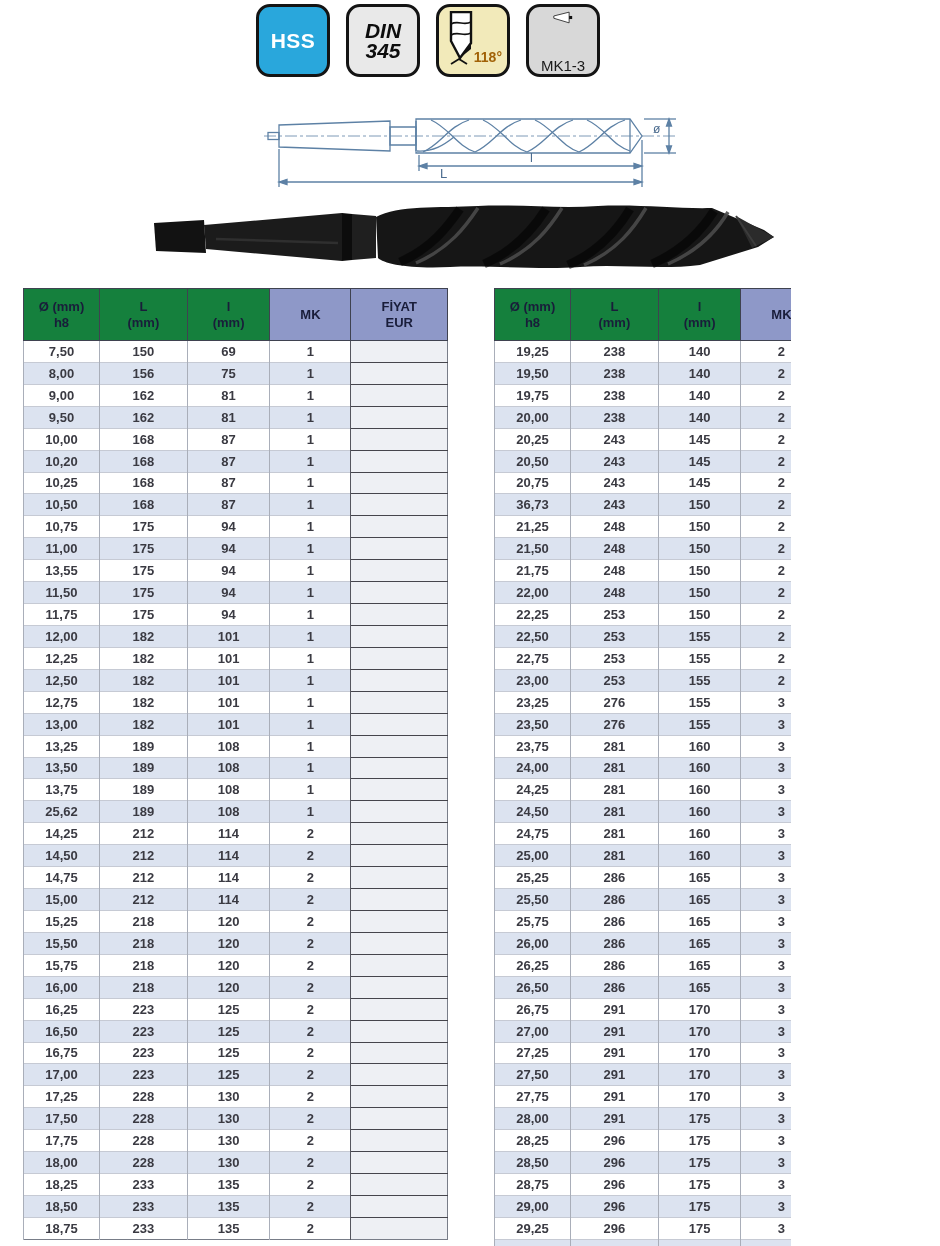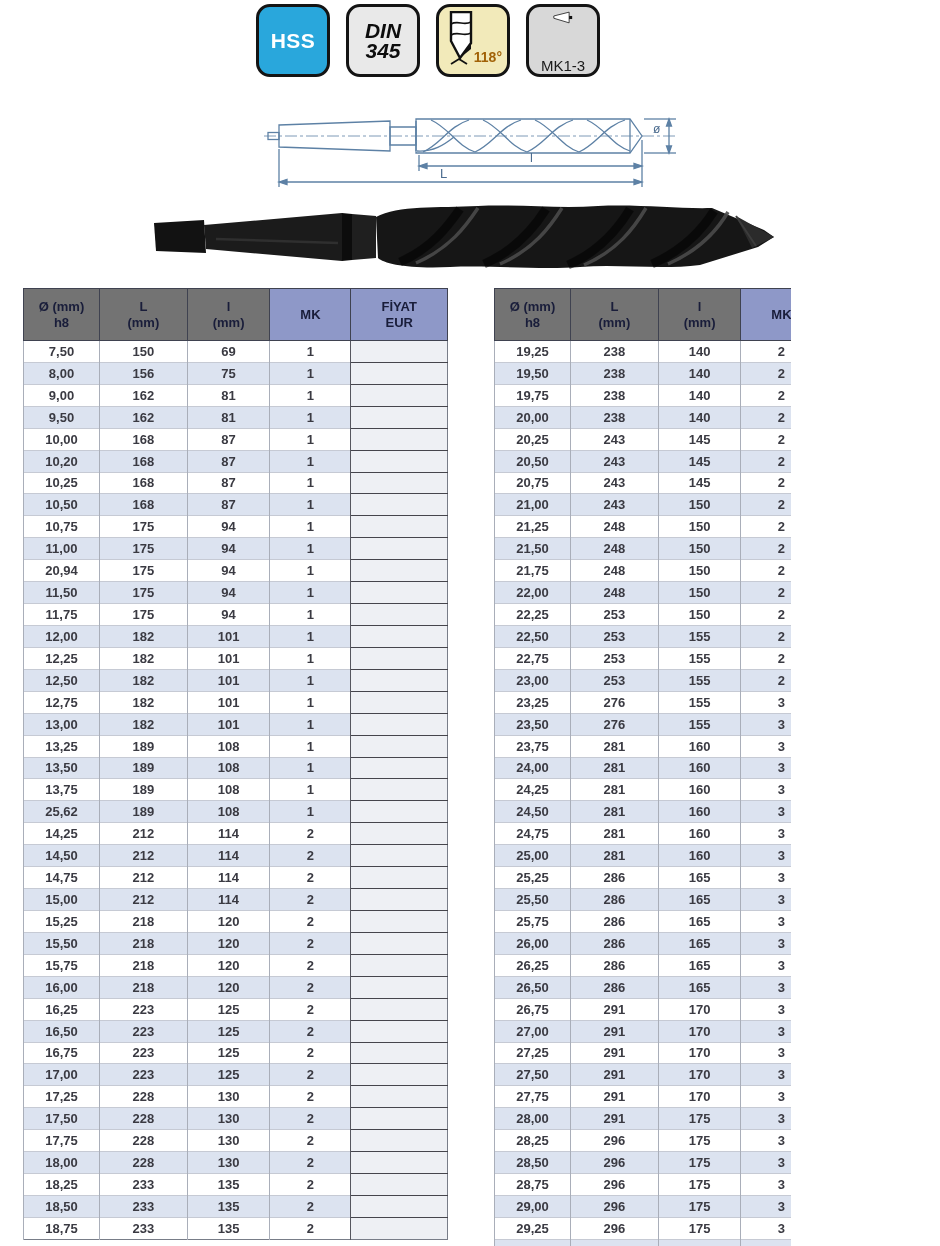--- a/index.html
+++ b/index.html
@@ -25,21 +25,21 @@
 
   
   .tech-drawing{position:absolute;left:248px;top:96px;}
   .drill-photo{position:absolute;left:138px;top:196px;}
 
   
   .size-table{position:absolute;top:288px;width:425px;border-collapse:collapse;table-layout:fixed;
               border:1px solid #787d88;}
   .size-table.left{left:23px;}
   .size-table.right{left:494px;}
-  .size-table th{height:51px;background:#737373;color:#191d3a;font-size:13px;font-weight:bold;
+  .size-table th{height:51px;background:#15803d;color:#191d3a;font-size:13px;font-weight:bold;
                  line-height:1.18;white-space:pre-line;border:1px solid #3f4250;padding:0;}
   .size-table th.dark{background:#8e98c8;}
   .size-table td{height:20.93px;padding:0;text-align:center;font-size:13px;font-weight:bold;color:#3a3a42;
                  border-left:1px solid #a9aeb9;line-height:1;}
   .size-table tbody tr td{border-top:1px solid #c6cad4;}
   .size-table tbody tr:nth-child(even) td{background:#dce3f0;}
   .size-table td.price{background:#eef0f4 !important;border-top:1px solid #45454c;border-left:1px solid #55565e;}
   .size-table th:nth-child(1),.size-table td:nth-child(1){width:17.9%;}
   .size-table th:nth-child(2),.size-table td:nth-child(2){width:20.7%;}
   .size-table th:nth-child(3),.size-table td:nth-child(3){width:19.5%;}
@@ -232,21 +232,21 @@
           <td class="price"></td>
         </tr>
         <tr>
           <td>11,00</td>
           <td>175</td>
           <td>94</td>
           <td>1</td>
           <td class="price"></td>
         </tr>
         <tr>
-          <td>20,94</td>
+          <td>13,55</td>
           <td>175</td>
           <td>94</td>
           <td>1</td>
           <td class="price"></td>
         </tr>
         <tr>
           <td>11,50</td>
           <td>175</td>
           <td>94</td>
           <td>1</td>
@@ -515,21 +515,21 @@
           <td class="price"></td>
         </tr>
         <tr>
           <td>20,75</td>
           <td>243</td>
           <td>145</td>
           <td>2</td>
           <td class="price"></td>
         </tr>
         <tr>
-          <td>21,00</td>
+          <td>36,73</td>
           <td>243</td>
           <td>150</td>
           <td>2</td>
           <td class="price"></td>
         </tr>
         <tr>
           <td>21,25</td>
           <td>248</td>
           <td>150</td>
           <td>2</td>

